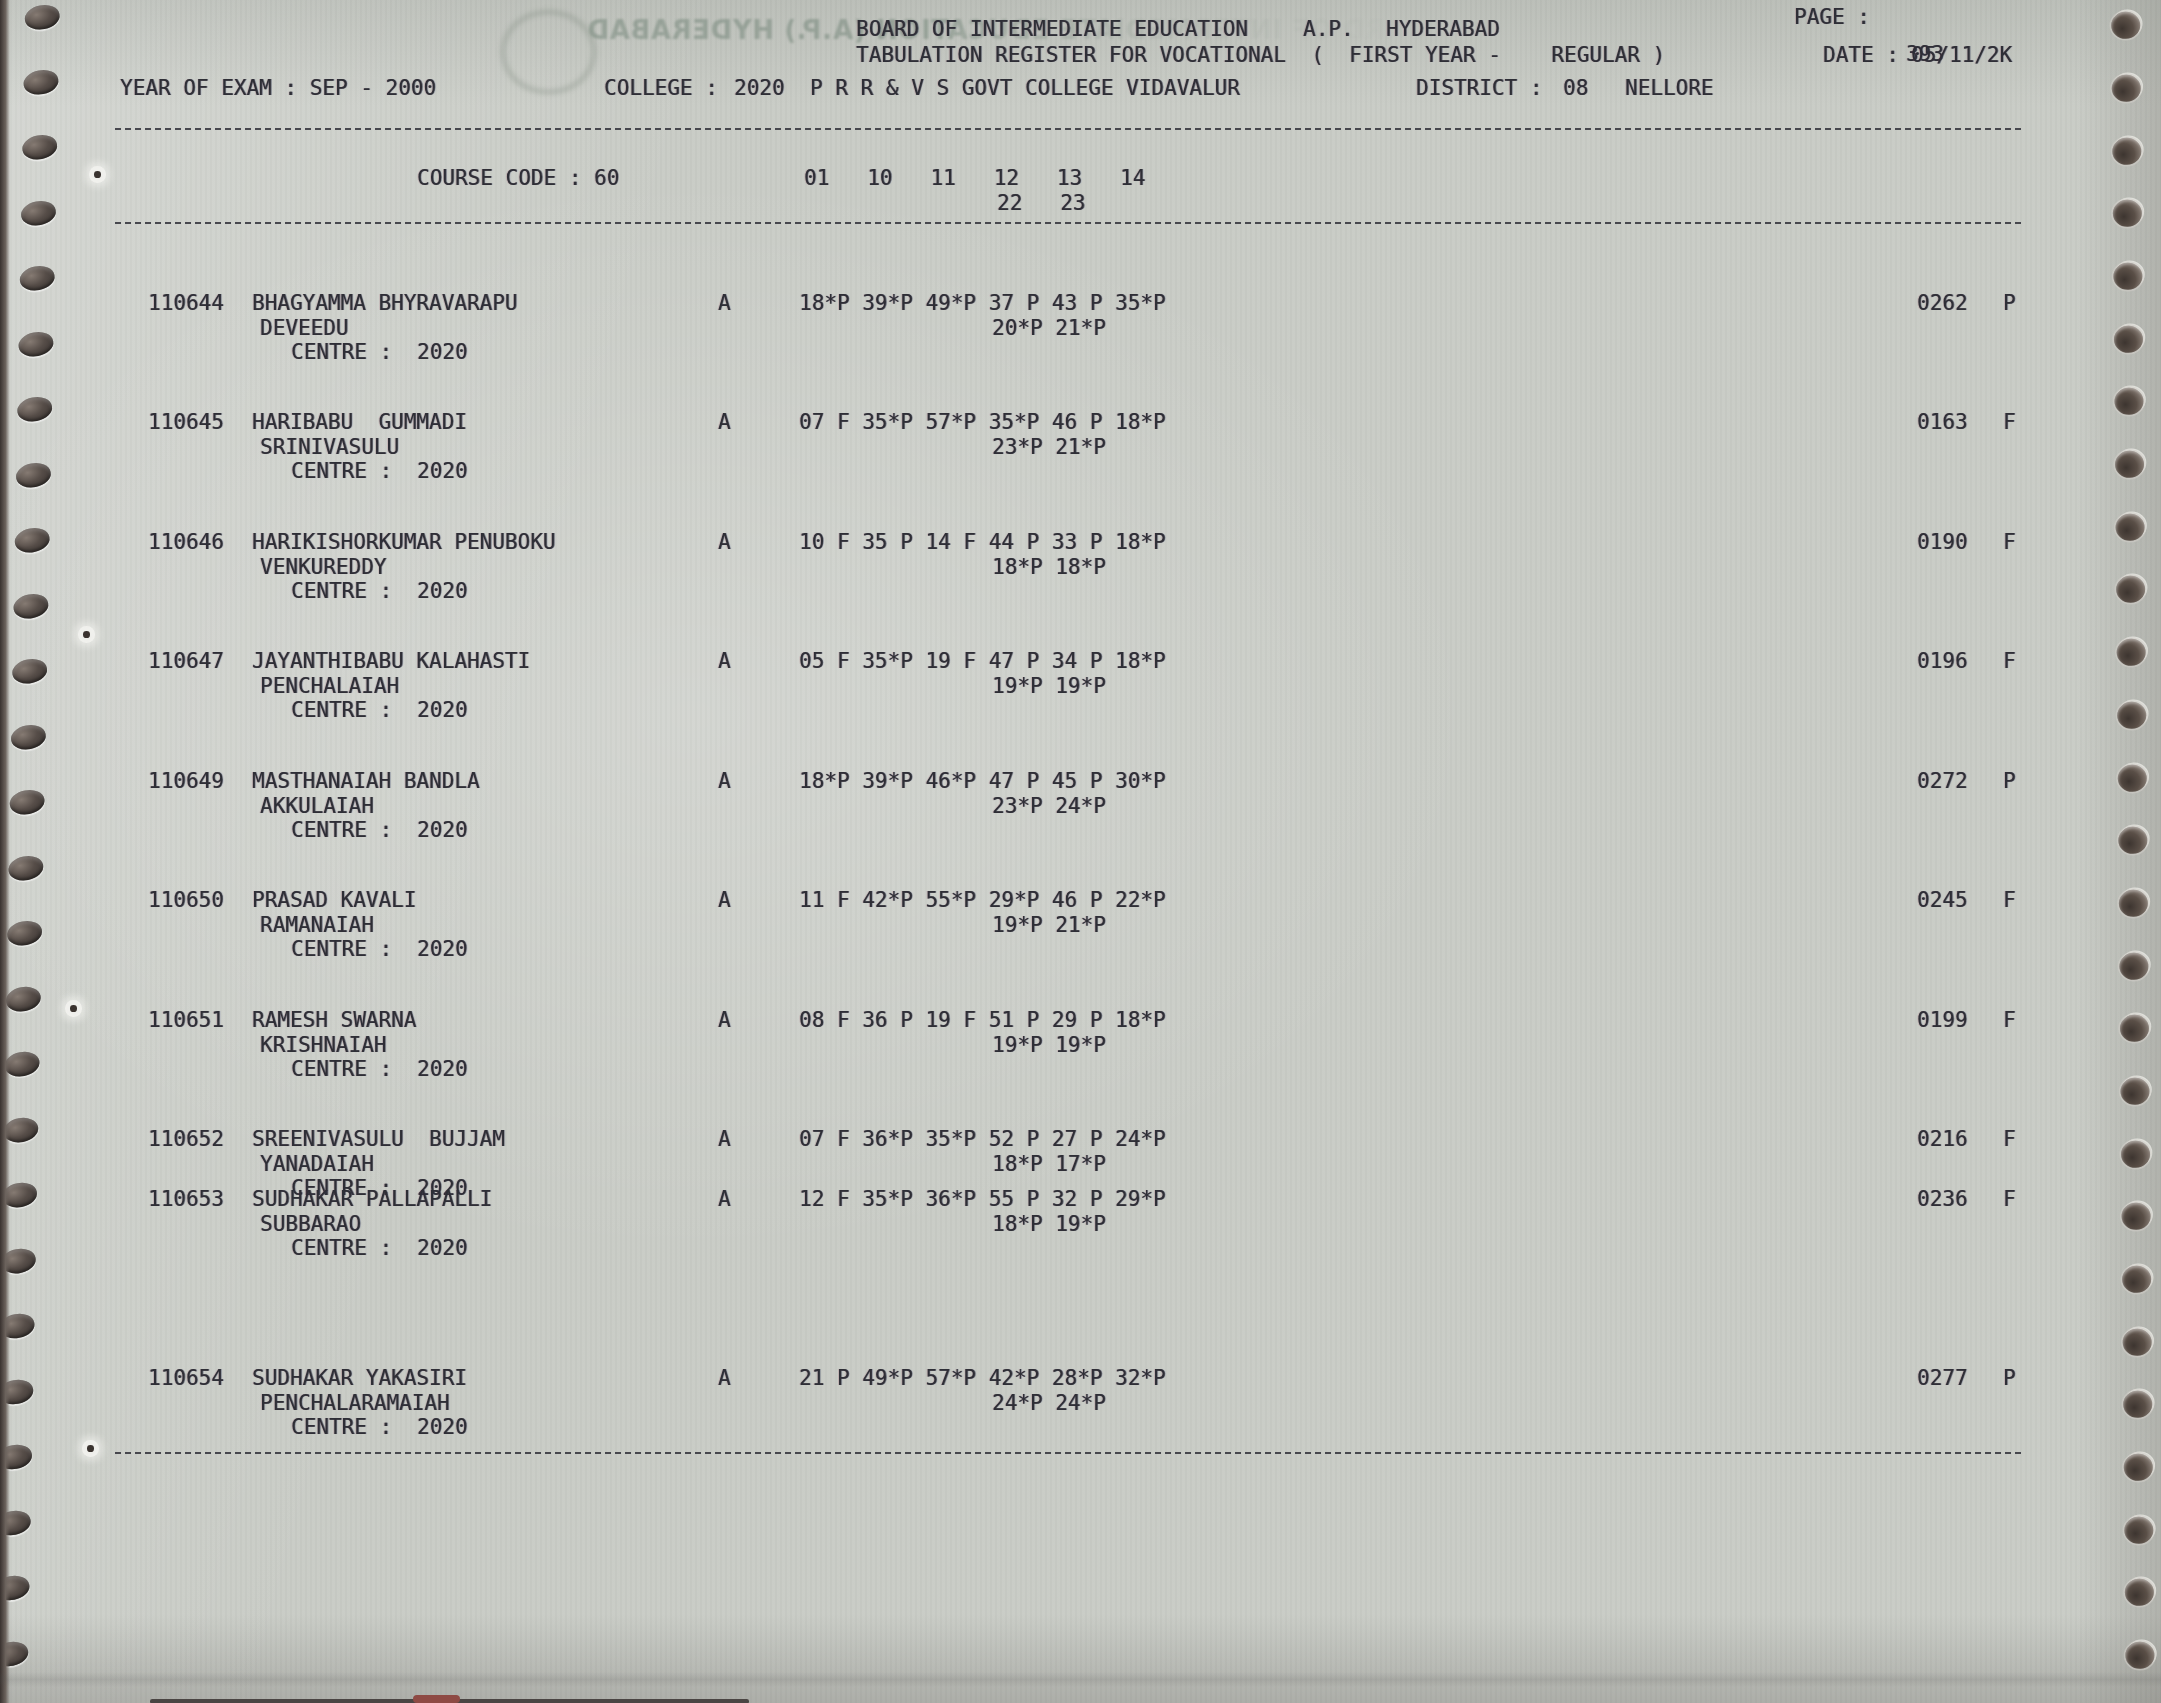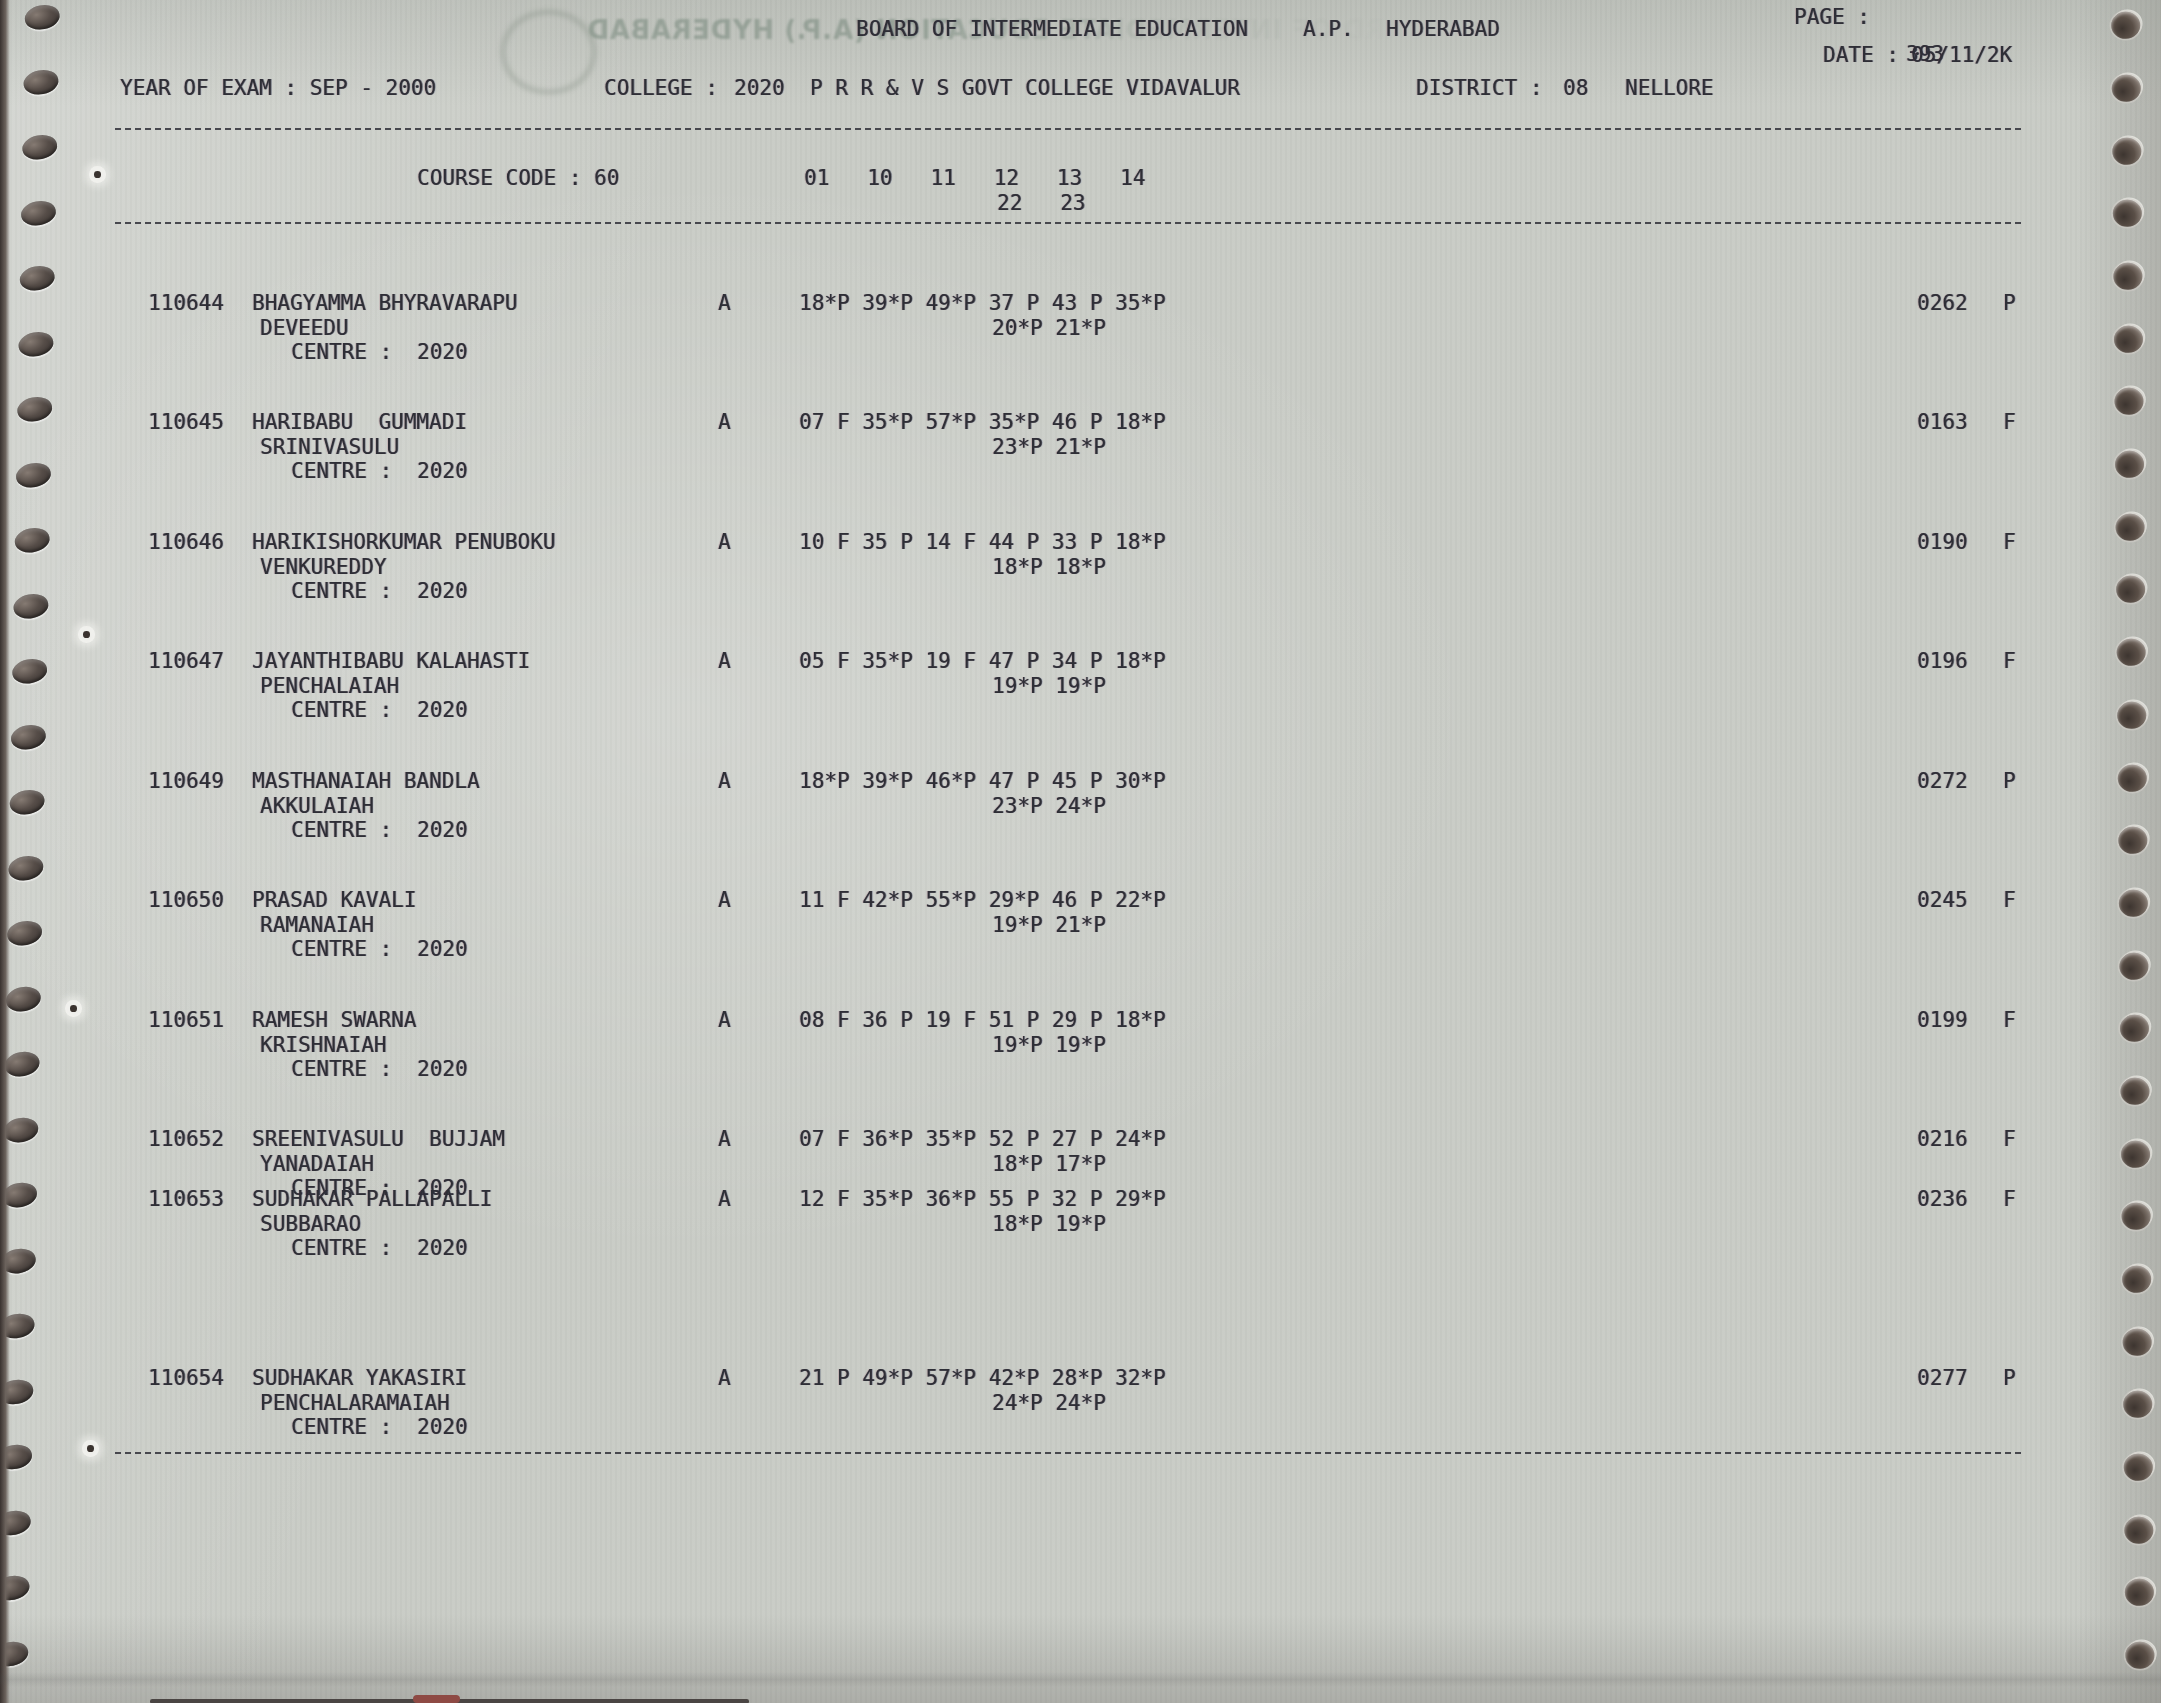--- a/index.html
+++ b/index.html
@@ -76,20 +76,21 @@
   <div class="bleed-text">BOARD OF INTERMEDIATE EDUCATION (A.P.) HYDERABAD</div>
 
   <div class="content">
 
     <span class="txt" style="left:856px;top:19px;">BOARD OF INTERMEDIATE EDUCATION</span>
     <span class="txt" style="left:1303px;top:19px;">A.P.</span>
     <span class="txt" style="left:1386px;top:19px;">HYDERABAD</span>
     <span class="txt" style="left:1794px;top:7px;">PAGE :</span>
     <span class="txt" style="left:1906px;top:19px;margin-top:25px;">393</span>
 
+    <span class="txt" style="left:856px;top:45px;">TABULATION REGISTER FOR VOCATIONAL  (  FIRST YEAR -    REGULAR )</span>
     <span class="txt" style="left:1823px;top:45px;">DATE :</span>
     <span class="txt" style="left:1911px;top:45px;">05/11/2K</span>
 
     <span class="txt" style="left:120px;top:78px;">YEAR OF EXAM : SEP - 2000</span>
     <span class="txt" style="left:604px;top:78px;">COLLEGE :</span>
     <span class="txt" style="left:734px;top:78px;">2020</span>
     <span class="txt" style="left:810px;top:78px;">P R R &amp; V S GOVT COLLEGE VIDAVALUR</span>
     <span class="txt" style="left:1416px;top:78px;">DISTRICT :</span>
     <span class="txt" style="left:1563px;top:78px;">08</span>
     <span class="txt" style="left:1625px;top:78px;">NELLORE</span>

